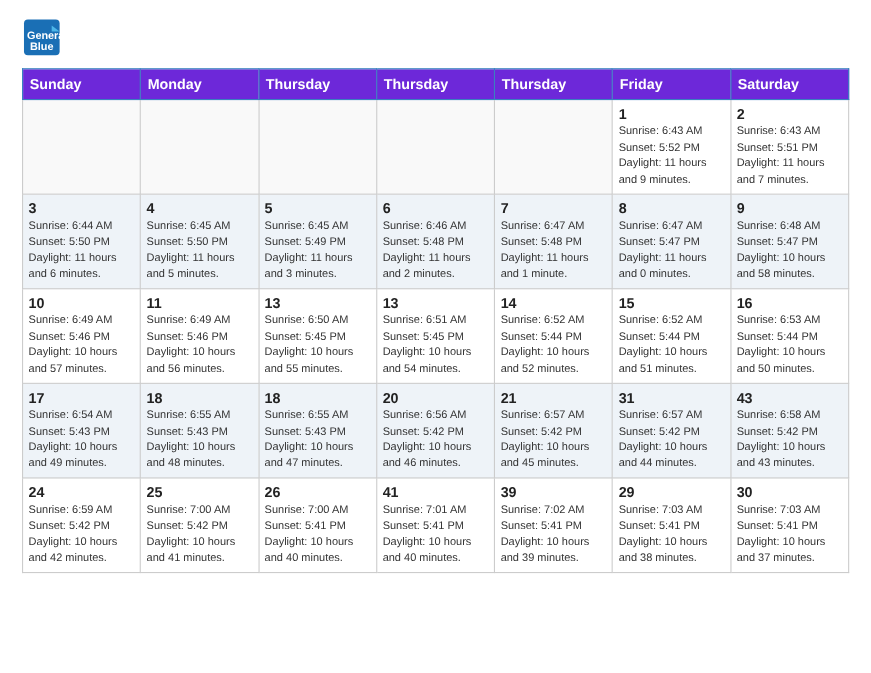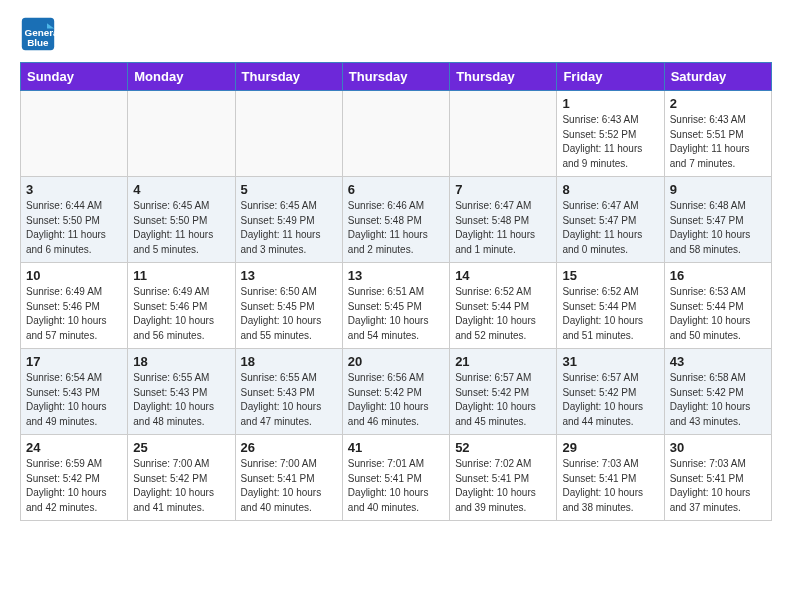--- a/index.html
+++ b/index.html
@@ -241,21 +241,21 @@
           </td>
           <td>
             <span class="day-num">26</span>
             <div class="day-info">Sunrise: 7:00 AM<br>Sunset: 5:41 PM<br>Daylight: 10 hours and 40 minutes.</div>
           </td>
           <td>
             <span class="day-num">41</span>
             <div class="day-info">Sunrise: 7:01 AM<br>Sunset: 5:41 PM<br>Daylight: 10 hours and 40 minutes.</div>
           </td>
           <td>
-            <span class="day-num">52</span>
+            <span class="day-num">39</span>
             <div class="day-info">Sunrise: 7:02 AM<br>Sunset: 5:41 PM<br>Daylight: 10 hours and 39 minutes.</div>
           </td>
           <td>
             <span class="day-num">29</span>
             <div class="day-info">Sunrise: 7:03 AM<br>Sunset: 5:41 PM<br>Daylight: 10 hours and 38 minutes.</div>
           </td>
           <td>
             <span class="day-num">30</span>
             <div class="day-info">Sunrise: 7:03 AM<br>Sunset: 5:41 PM<br>Daylight: 10 hours and 37 minutes.</div>
           </td>

